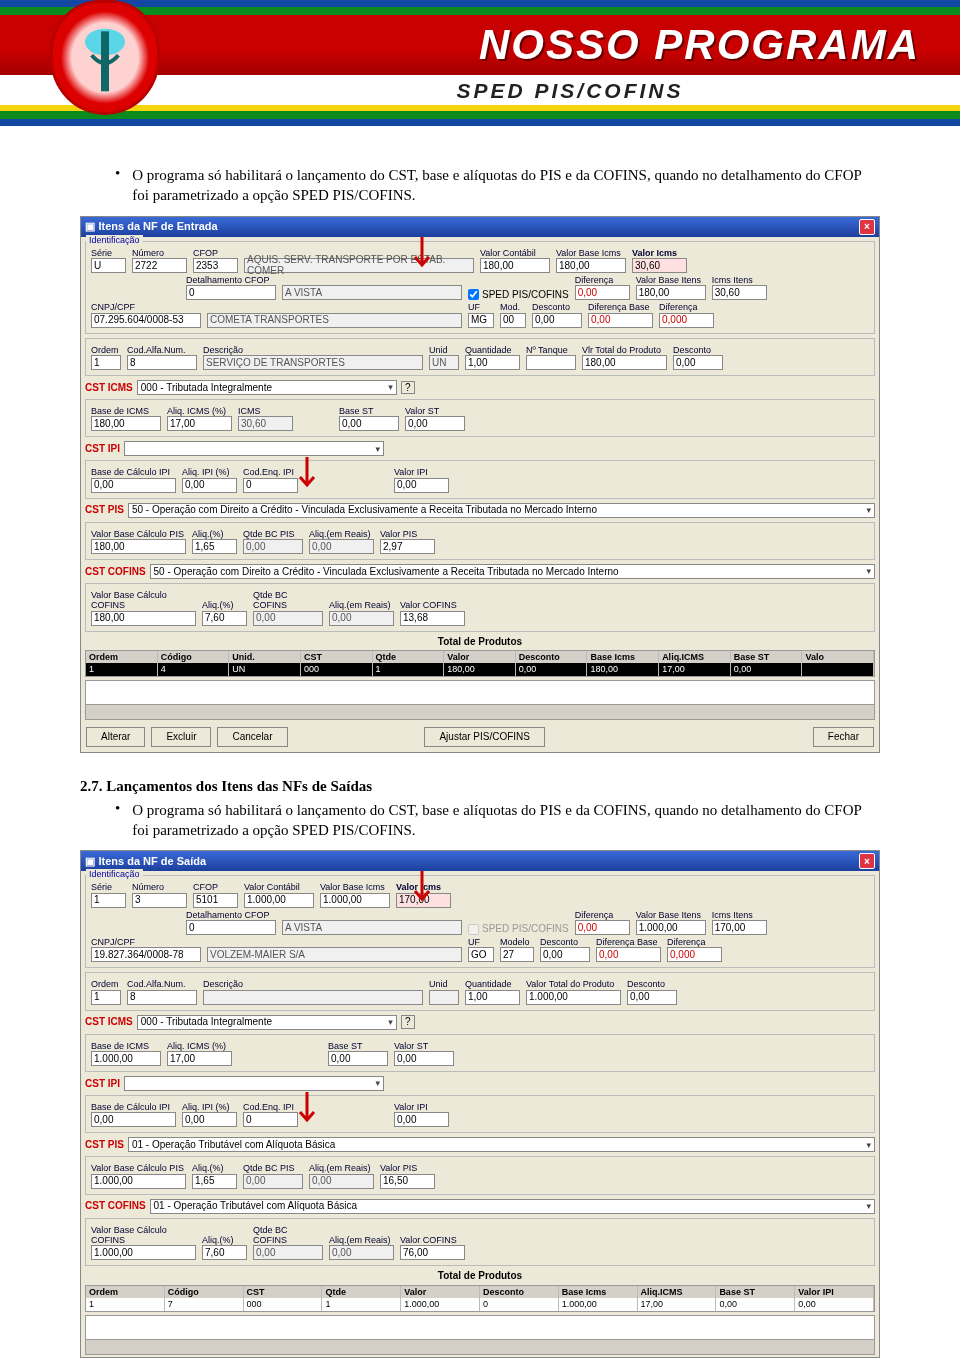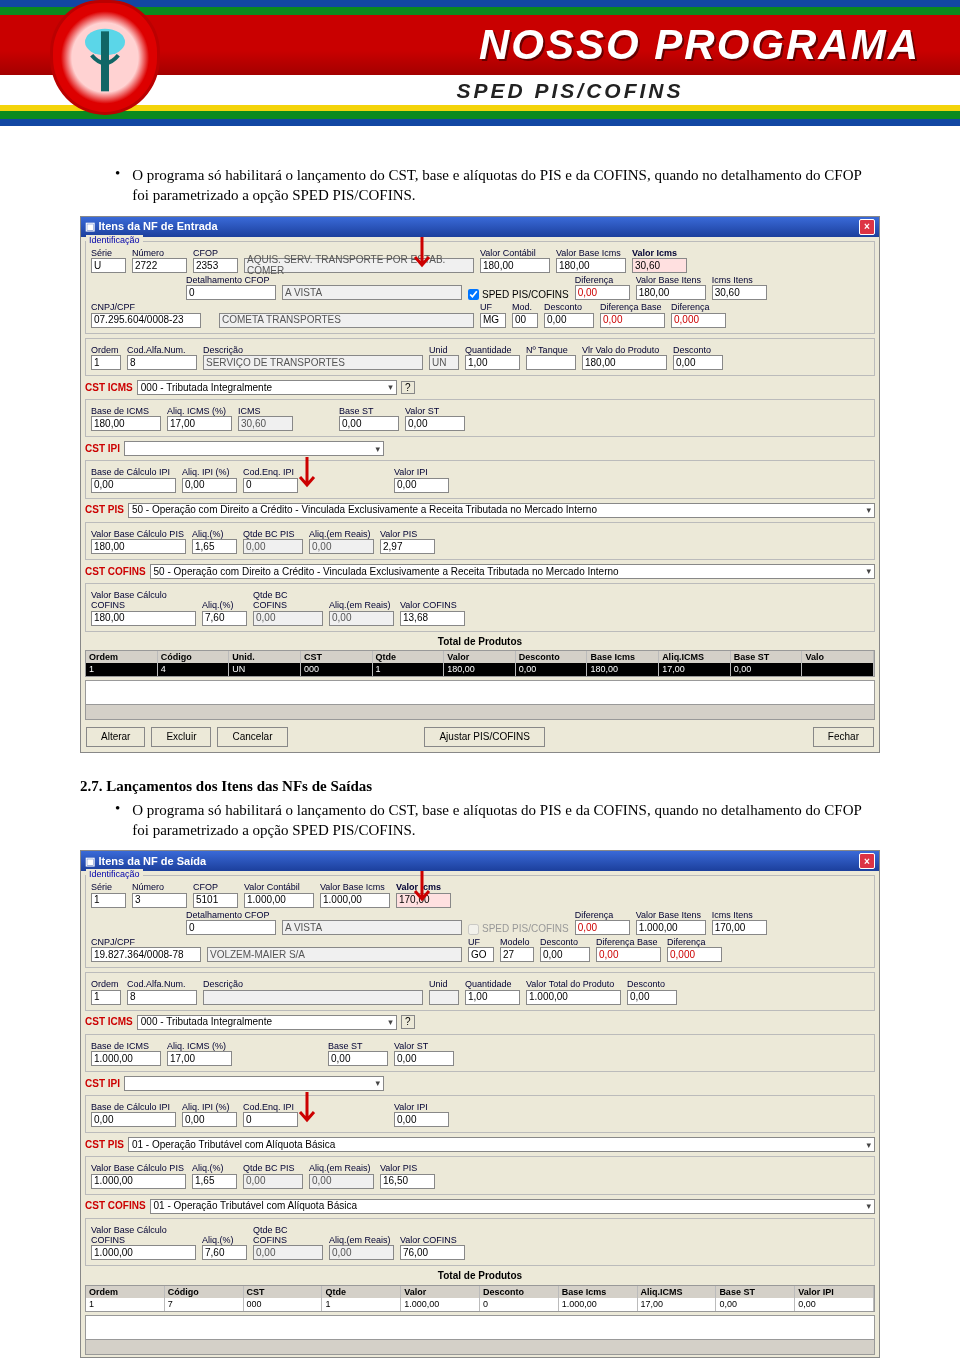--- a/index.html
+++ b/index.html
@@ -184,23 +184,23 @@
             <div class="sunk">180,00</div>
           </div>
         <div class="fld" style="width:55px;">
             <label>Icms Itens</label>
             <div class="sunk">30,60</div>
           </div>
       </div>
       <div class="fldrow">
         <div class="fld" style="width:110px;">
             <label>CNPJ/CPF</label>
-            <div class="sunk">07.295.604/0008-23</div>
-          </div>
-        <div class="fld" style="width:255px;margin-left:12px;">
+            <div class="sunk">07.295.604/0008-53</div>
+          </div>
+        <div class="fld" style="width:255px;">
             <label>&nbsp;</label>
             <div class="sunk ro">COMETA TRANSPORTES</div>
           </div>
         <div class="fld" style="width:26px;">
             <label>UF</label>
             <div class="sunk">MG</div>
           </div>
         <div class="fld" style="width:26px;">
             <label>Mod.</label>
             <div class="sunk">00</div>
@@ -243,21 +243,21 @@
           </div>
         <div class="fld" style="width:55px;">
             <label>Quantidade</label>
             <div class="sunk">1,00</div>
           </div>
         <div class="fld" style="width:50px;">
             <label>Nº Tanque</label>
             <div class="sunk"></div>
           </div>
         <div class="fld" style="width:85px;">
-            <label>Vlr Valo do Produto</label>
+            <label>Vlr Total do Produto</label>
             <div class="sunk">180,00</div>
           </div>
         <div class="fld" style="width:50px;">
             <label>Desconto</label>
             <div class="sunk">0,00</div>
           </div>
       </div>
     </div>
 
     <div class="cst-row">

